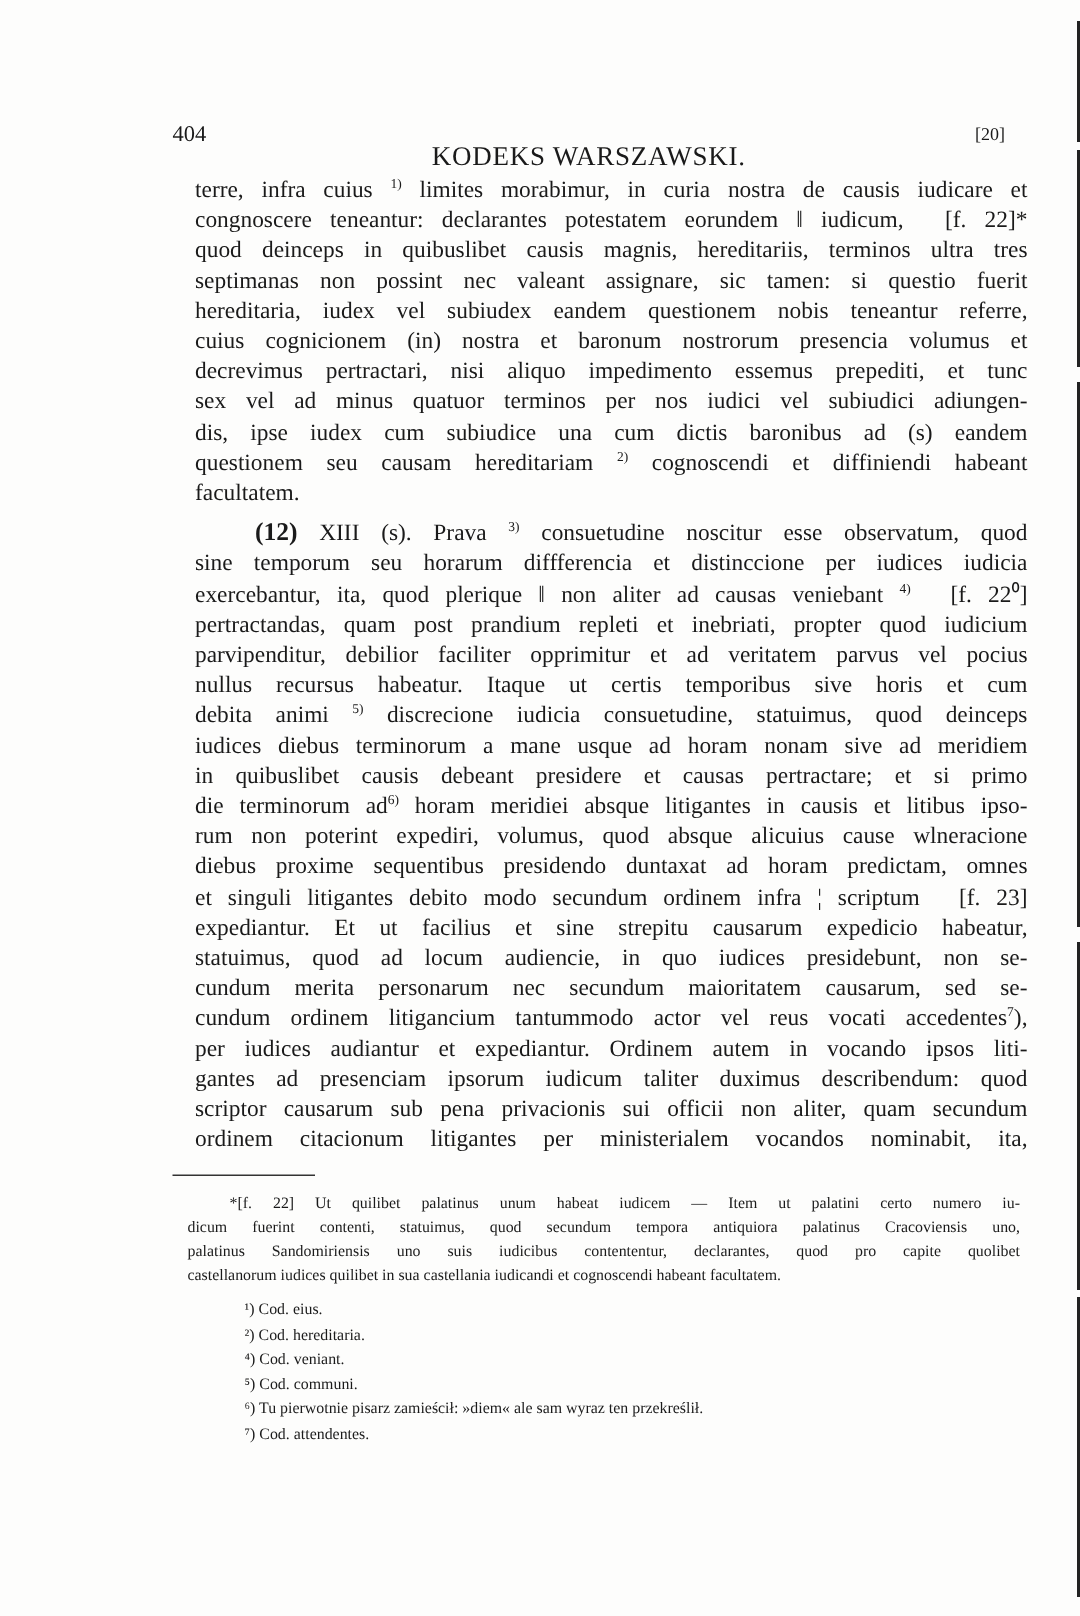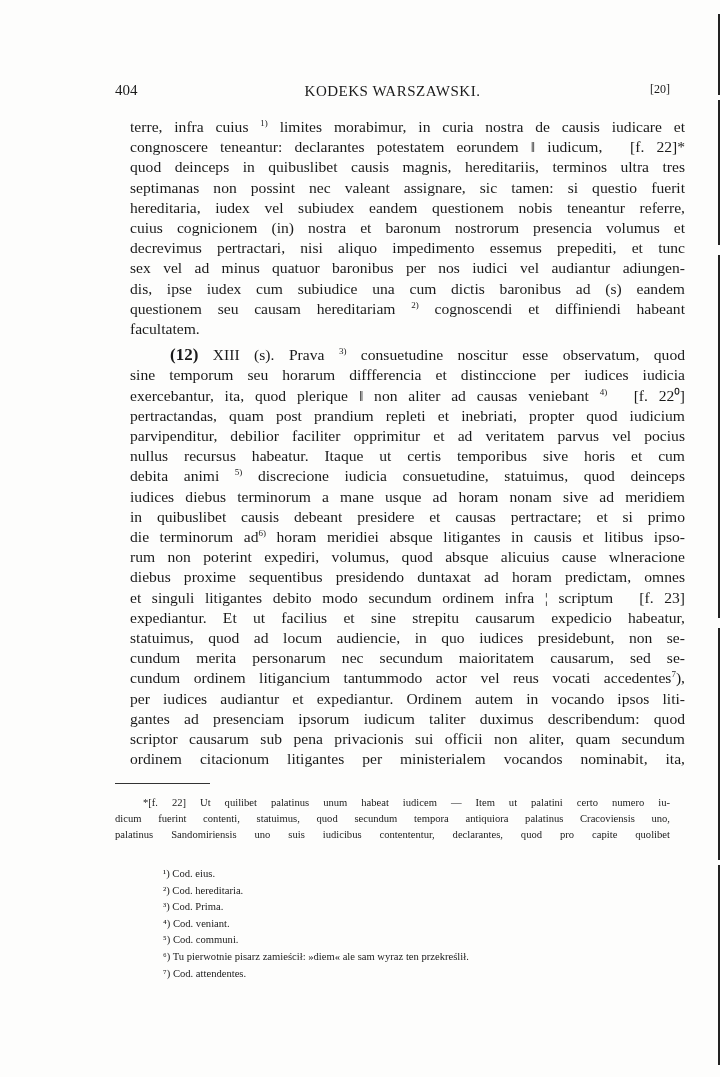--- a/index.html
+++ b/index.html
@@ -15,38 +15,38 @@
         #222 100px 245px, transparent 245px 255px,
         #222 255px 618px, transparent 618px 628px,
         #222 628px 860px, transparent 860px 865px,
         #222 865px 1065px, transparent 1065px);
     }
     .running-head {
       position: absolute; left: 115px; top: 82px; width: 555px; height: 20px;
       font-family: "Liberation Serif", serif; font-size: 14px;
     }
     .running-head .page-num { position: absolute; left: 0; top: 0; font-size: 15px; }
-    .running-head .title { position: absolute; left: 0; right: 0; top: 1px; text-align: center; font-size: 15px; letter-spacing: 0.5px; }
+    .running-head .title { position: absolute; left: 0; right: 0; top: 12px; text-align: center; font-size: 18px; letter-spacing: 0.5px; }
     .running-head .section { position: absolute; right: 0; top: 0; font-size: 12px; }
     .body-text {
       position: absolute; left: 130px; top: 117px; width: 555px;
       font-family: "Liberation Serif", serif; font-size: 15.6px; line-height: 20.2px;
       text-align: justify;
     }
     .body-text p { margin: 0; }
     .body-text p.para2 { text-indent: 40px; margin-top: 6px; }
     .line { display: block; text-align: justify; text-align-last: justify; white-space: nowrap; }
     .line.last { text-align-last: left; }
     .sec-num { font-weight: bold; font-size: 17px; }
     sup { font-size: 9px; line-height: 0; vertical-align: 6px; }
     .rule {
       position: absolute; left: 115px; top: 783px; width: 95px; height: 1px; background: #333;
     }
     .footnote-main {
-      position: absolute; left: 115px; top: 795px; width: 555px;
+      position: absolute; left: 125px; top: 795px; width: 555px;
       font-family: "Liberation Serif", serif; font-size: 10.6px; line-height: 16px;
     }
     .footnote-main .line:first-child { padding-left: 28px; }
     .notes {
       position: absolute; left: 163px; top: 866px; width: 500px;
       font-family: "Liberation Serif", serif; font-size: 10.6px; line-height: 16.6px;
     }
     .notes div { white-space: nowrap; }
   </style>
 </head>
@@ -62,21 +62,21 @@
 
 <div class="body-text">
   <p>
     <span class="line"><span>terre, infra cuius </span><sup>1)</sup><span> limites morabimur, in curia nostra de causis iudicare et</span></span>
     <span class="line">congnoscere teneantur: declarantes potestatem eorundem ‖ iudicum,  [f. 22]*</span>
     <span class="line">quod deinceps in quibuslibet causis magnis, hereditariis, terminos ultra tres</span>
     <span class="line">septimanas non possint nec valeant assignare, sic tamen: si questio fuerit</span>
     <span class="line">hereditaria, iudex vel subiudex eandem questionem nobis teneantur referre,</span>
     <span class="line">cuius cognicionem (in) nostra et baronum nostrorum presencia volumus et</span>
     <span class="line">decrevimus pertractari, nisi aliquo impedimento essemus prepediti, et tunc</span>
-    <span class="line">sex vel ad minus quatuor baronibus per nos iudici vel audiantur adiungen-</span>
+    <span class="line">sex vel ad minus quatuor terminos per nos iudici vel subiudici adiungen-</span>
     <span class="line">dis, ipse iudex cum subiudice una cum dictis baronibus ad (s) eandem</span>
     <span class="line"><span>questionem seu causam hereditariam </span><sup>2)</sup><span> cognoscendi et diffiniendi habeant</span></span>
     <span class="line last">facultatem.</span>
   </p>
   <p class="para2">
     <span class="line" style="margin-left:-40px;padding-left:40px;"><span class="sec-num">(12)</span><span> XIII (s). Prava </span><sup>3)</sup><span> consuetudine noscitur esse observatum, quod</span></span>
     <span class="line" style="margin-left:-40px;">sine temporum seu horarum diffferencia et distinccione per iudices iudicia</span>
     <span class="line" style="margin-left:-40px;"><span>exercebantur, ita, quod plerique ‖ non aliter ad causas veniebant </span><sup>4)</sup><span>  [f. 22⁰]</span></span>
     <span class="line" style="margin-left:-40px;">pertractandas, quam post prandium repleti et inebriati, propter quod iudicium</span>
     <span class="line" style="margin-left:-40px;">parvipenditur, debilior faciliter opprimitur et ad veritatem parvus vel pocius</span>
@@ -98,23 +98,23 @@
     <span class="line" style="margin-left:-40px;">ordinem citacionum litigantes per ministerialem vocandos nominabit, ita,</span>
   </p>
 </div>
 
 <div class="rule"></div>
 
 <div class="footnote-main">
   <span class="line">*[f. 22] Ut quilibet palatinus unum habeat iudicem — Item ut palatini certo numero iu-</span>
   <span class="line">dicum fuerint contenti, statuimus, quod secundum tempora antiquiora palatinus Cracoviensis uno,</span>
   <span class="line">palatinus Sandomiriensis uno suis iudicibus contententur, declarantes, quod pro capite quolibet</span>
+  <span class="line last">castellanorum iudices quilibet in sua castellania iudicandi et cognoscendi habeant facultatem.</span>
 </div>
 
 <div class="notes">
   <div><span>¹)</span><span> Cod. eius.</span></div>
   <div><span>²)</span><span> Cod. hereditaria.</span></div>
-  <div><span>³)</span><span> Cod. Prima.</span></div>
   <div><span>⁴)</span><span> Cod. veniant.</span></div>
   <div><span>⁵)</span><span> Cod. communi.</span></div>
   <div><span>⁶)</span><span> Tu pierwotnie pisarz zamieścił: »diem« ale sam wyraz ten przekreślił.</span></div>
   <div><span>⁷)</span><span> Cod. attendentes.</span></div>
 </div>
 
 </body></html>

